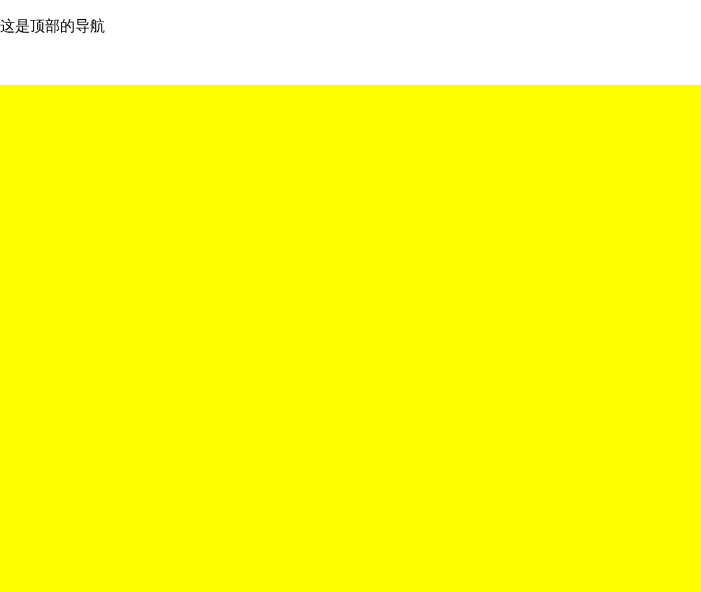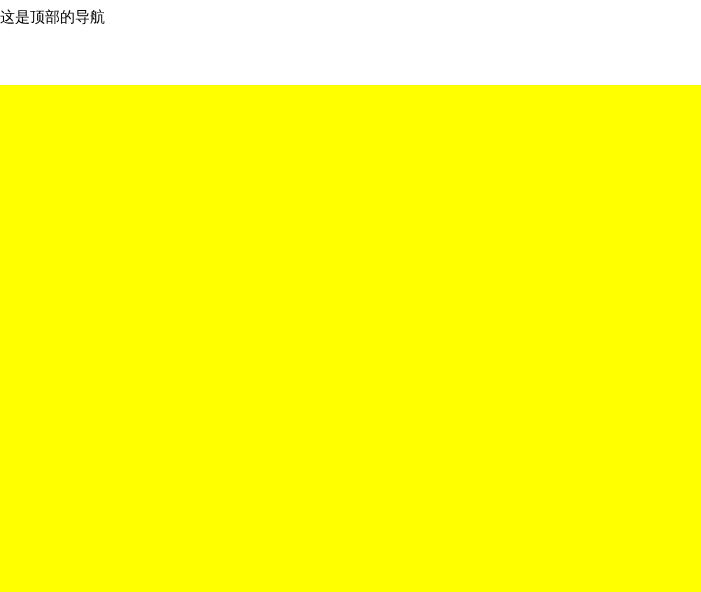--- a/index.html
+++ b/index.html
@@ -10,21 +10,21 @@
     body {
       font-family: Arial, "Microsoft YaHei", sans-serif;
       background: #ffffff;
       width: 701px;
       height: 592px;
       overflow: hidden;
     }
     .nav-text {
       font-size: 15px;
       color: #000000;
-      padding: 6px 0 0 0;
+      padding: 15px 0 0 0;
       line-height: 1.4;
     }
     .yellow-block {
       position: absolute;
       top: 85px;
       left: 0;
       right: 0;
       bottom: 0;
       background: #ffff00;
     }

